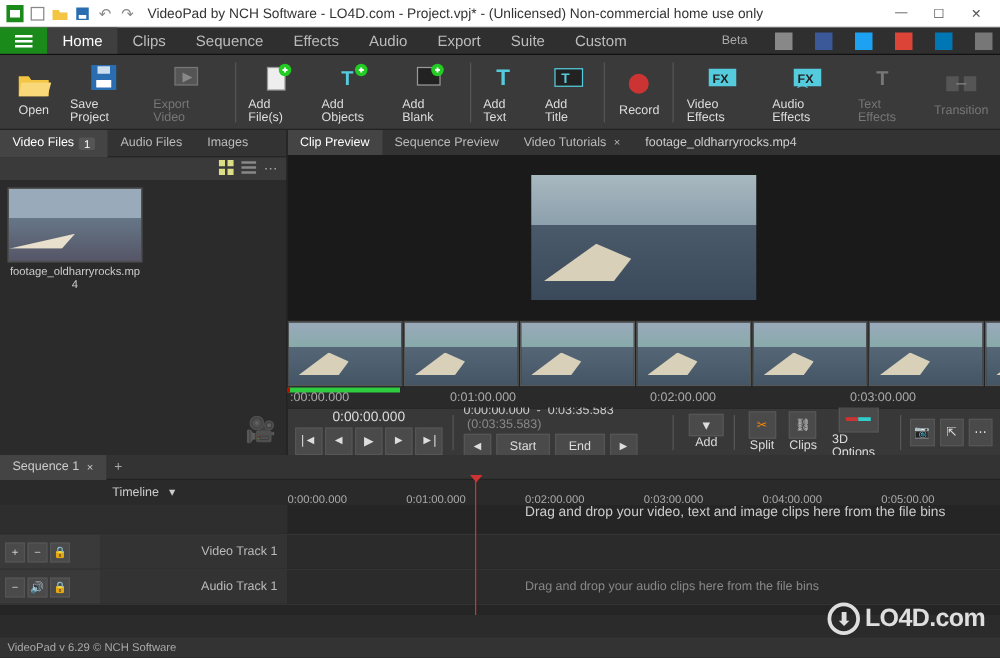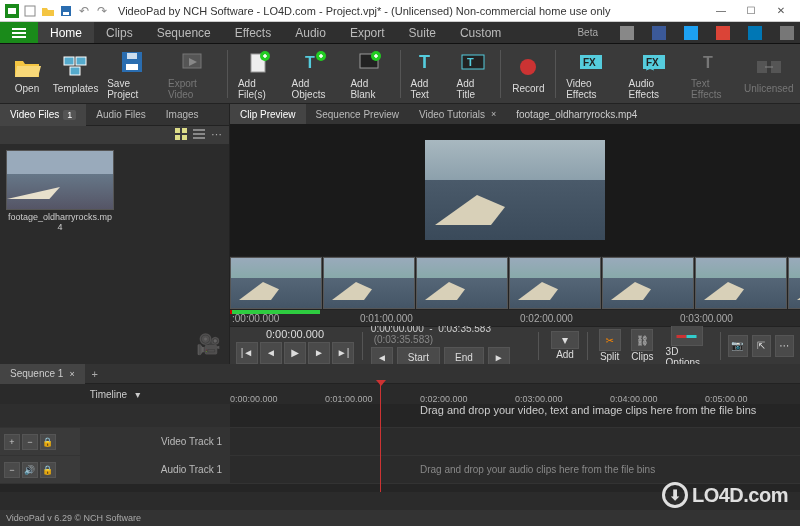--- a/index.html
+++ b/index.html
@@ -183,30 +183,20 @@
         <svg width="28" height="24">
           <path d="M2 6h8l2 3h14v13H2z" fill="#f4c542"></path>
           <path d="M4 11h24l-3 11H2z" fill="#f8d878"></path>
         </svg>
       </div>
     <span>Open</span>
   </div>
   <div class="rbtn">
     <div class="ricon">
         <svg width="28" height="24">
-          <rect x="2" y="2" width="10" height="8" fill="#5ac" stroke="#fff"></rect>
-          <rect x="14" y="2" width="10" height="8" fill="#5ac" stroke="#fff"></rect>
-          <rect x="8" y="12" width="10" height="8" fill="#5ac" stroke="#fff"></rect>
-        </svg>
-      </div>
-    <span>Templates</span>
-  </div>
-  <div class="rbtn">
-    <div class="ricon">
-        <svg width="28" height="24">
           <rect x="4" y="2" width="20" height="20" fill="#2a6db0"></rect>
           <rect x="8" y="14" width="12" height="6" fill="#fff"></rect>
           <rect x="9" y="3" width="10" height="6" fill="#cde"></rect>
         </svg>
       </div>
     <span>Save Project</span>
   </div>
   <div class="rbtn disabled">
     <div class="ricon">
         <svg width="28" height="24">
@@ -303,21 +293,21 @@
     <span>Text Effects</span>
   </div>
   <div class="rbtn disabled">
     <div class="ricon">
         <svg width="28" height="24">
           <rect x="2" y="6" width="10" height="12" fill="#555"></rect>
           <rect x="16" y="6" width="10" height="12" fill="#555"></rect>
           <path d="M10 12h8" stroke="#888"></path>
         </svg>
       </div>
-    <span>Unlicensed</span>
+    <span>Transition</span>
   </div>
 </div>
 
 <div class="mainrow">
 
   <div class="leftpane">
     <div class="bintabs">
       <div class="btab active">
           <span>Video Files</span>
           <span class="count">1</span>

